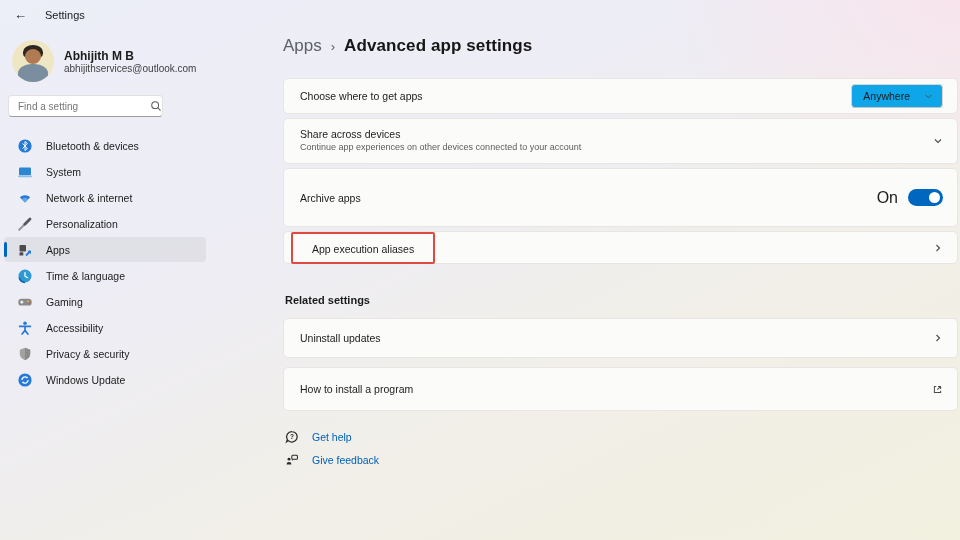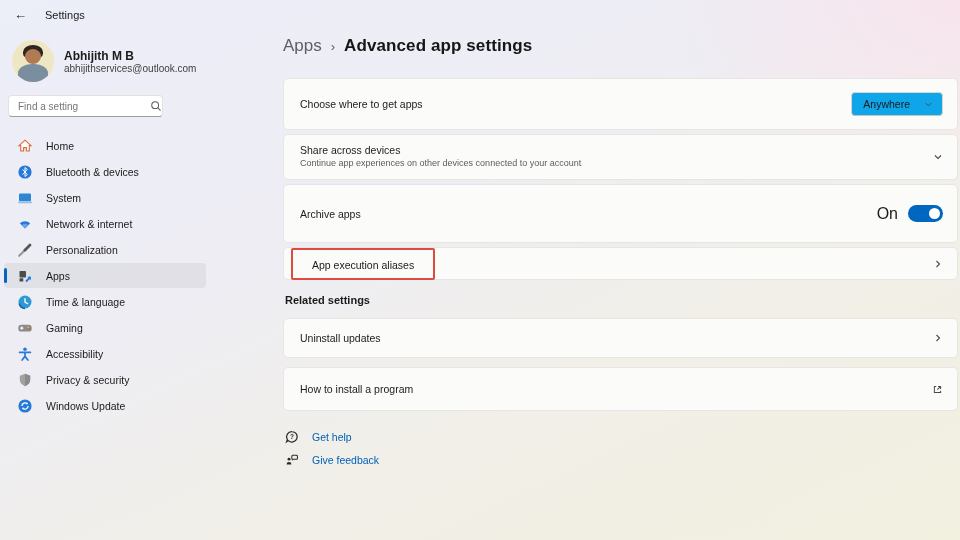--- a/index.html
+++ b/index.html
@@ -46,21 +46,21 @@
   .crumb-parent { color:#5d6067; cursor:pointer; }
   .crumb-sep { color:#5d6067; font-size:13px; margin-top:1px; }
   .crumb-title { color:#161616; font-weight:bold; letter-spacing:0.1px; }
 
   .cards { position:absolute; top:78px; left:0; width:675px; }
   .card { background:#fbfbfa; border:1px solid #e8e6e2; border-radius:5px; margin-bottom:4px;
     display:flex; align-items:center; padding:0 14px 0 16px; }
   .card .grow { flex:1; min-width:0; padding-right:16px; }
   .row-title { font-size:10.5px; color:#1b1b1b; }
   .row-desc { font-size:9px; color:#5d5d5d; line-height:1.3; margin-top:2px; }
-  .c1 { height:52px; } .c2 { height:46px; } .c3 { height:59px; } .c4 { height:33px; }
+  .c1 { height:36px; } .c2 { height:46px; } .c3 { height:59px; } .c4 { height:33px; }
   .c5 { height:40px; margin-top:0; } .c6 { height:44px; }
 
   .dropdown { display:flex; align-items:center; gap:14px; background:#0ea5e9; border:1px solid #d9d6d2;
     border-bottom-color:#c6c3bf; border-radius:4px; padding:5px 9px 5px 11px; font-size:10.5px; cursor:pointer; }
   .toggle-wrap { display:flex; align-items:center; gap:10px; }
   .toggle-label { font-size:16px;text-align:center; }
   .toggle { width:35px; height:17px; border-radius:9px; background:#0067c0; position:relative; cursor:pointer; }
   .toggle .knob { position:absolute; right:3px; top:3px; width:11px; height:11px; border-radius:50%; background:#fff; }
 
   .red-box { display:inline-block; border:2px solid #dd4a3f; border-radius:2px; padding:5px 19px; margin-left:-9px; }
@@ -102,28 +102,20 @@
         <circle cx="6" cy="6" r="4" stroke="#5f5f5f" stroke-width="1.2" fill="none"></circle>
         <line x1="9" y1="9" x2="12.3" y2="12.3" stroke="#5f5f5f" stroke-width="1.2"></line>
       </svg>
   </span>
 </div>
 
 <div class="nav">
   <div class="nav-item">
     <span class="ico">
         <svg viewBox="0 0 16 16">
-          <path d="M8 2.2 L14 7.6 L12.3 7.6 L12.3 13 L9.4 13 L9.4 9.6 L6.6 9.6 L6.6 13 L3.7 13 L3.7 7.6 L2 7.6 Z" fill="#fffdf8" stroke="#d96c3f" stroke-width="1.1"></path>
-        </svg>
-      </span>
-    <span class="lbl">Home</span>
-  </div>
-  <div class="nav-item">
-    <span class="ico">
-        <svg viewBox="0 0 16 16">
           <circle cx="8" cy="8" r="6.6" fill="#2579d8"></circle>
           <path d="M5.6 5.4 L10.3 10.6 L8 12.5 L8 3.5 L10.3 5.4 L5.6 10.6" stroke="#fff" stroke-width="1" fill="none"></path>
         </svg>
       </span>
     <span class="lbl">Bluetooth &amp; devices</span>
   </div>
   <div class="nav-item">
     <span class="ico">
         <svg viewBox="0 0 16 16">
           <rect x="2" y="3.6" width="12" height="7.6" rx="1" fill="#2c86d2"></rect>

